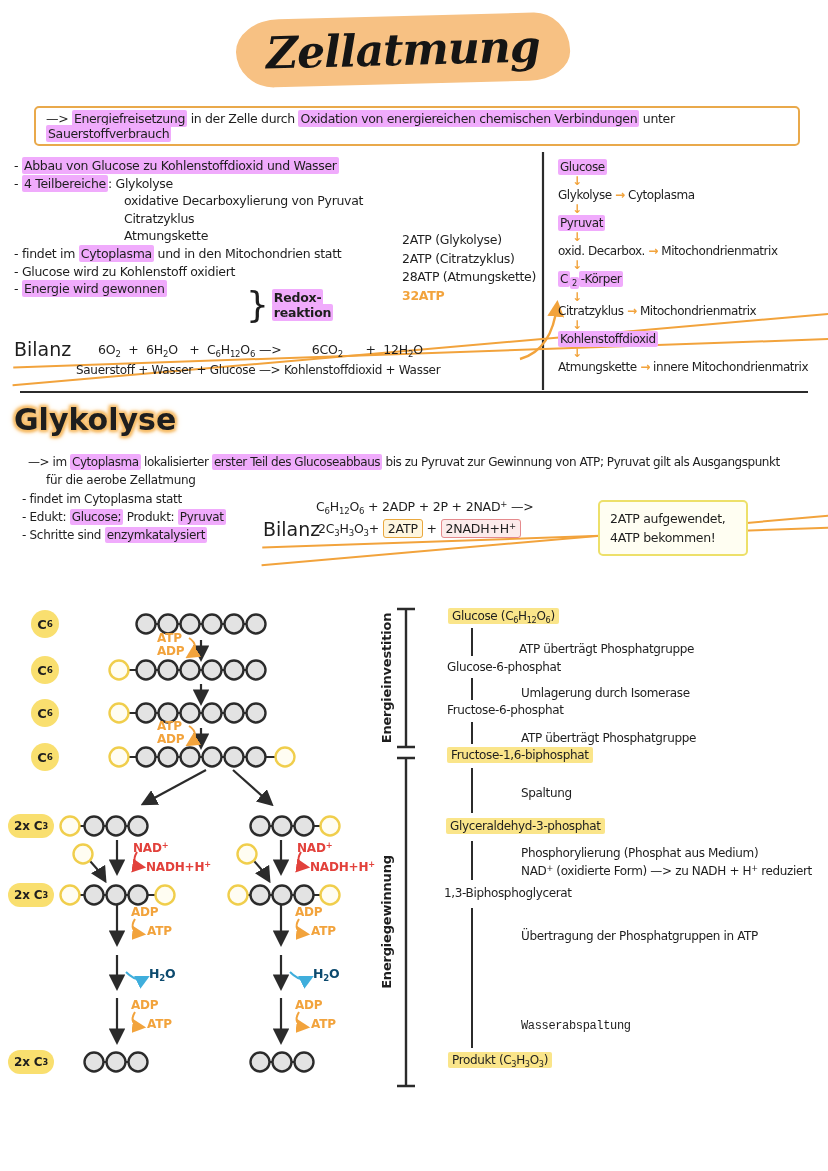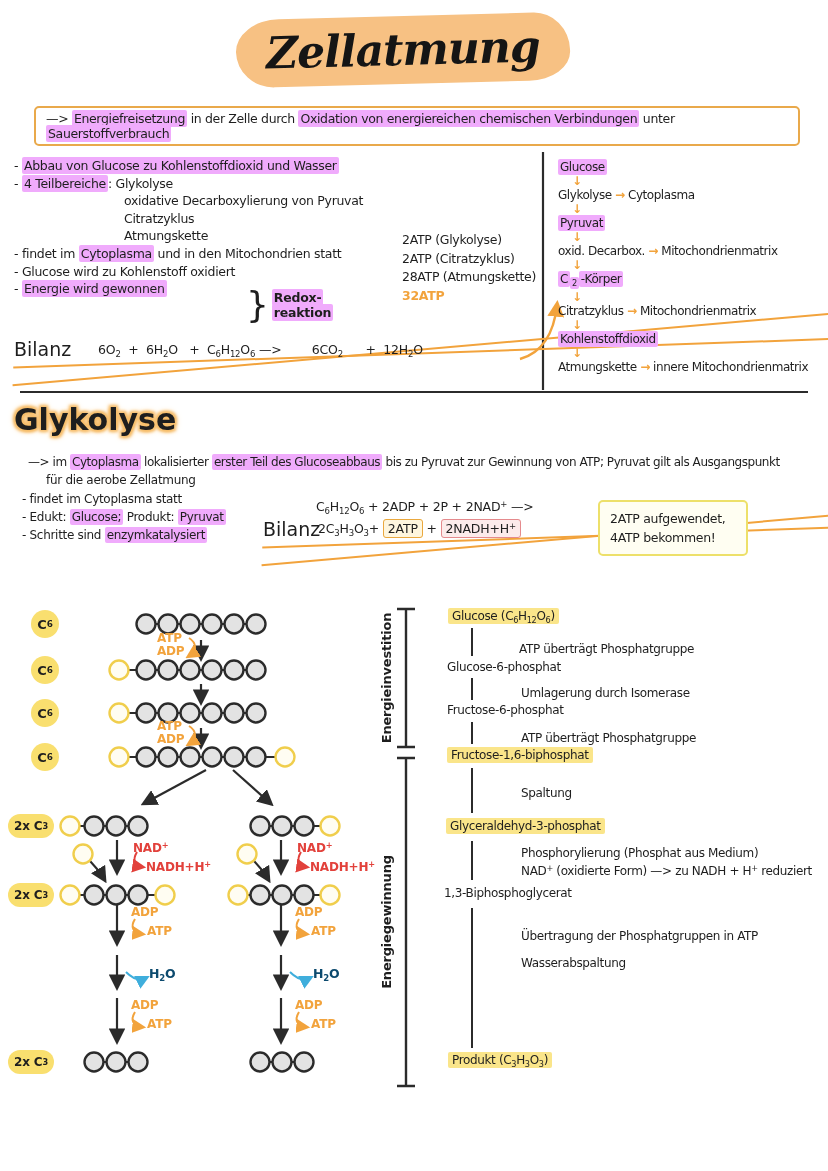--- a/index.html
+++ b/index.html
@@ -267,20 +267,21 @@
 
   <div class="abs" id="atp-summary">
     <div>2ATP (Glykolyse)</div>
     <div>2ATP (Citratzyklus)</div>
     <div>28ATP (Atmungskette)</div>
     <div id="atp-total">32ATP</div>
   </div>
 
   <div class="abs bilanz-label" id="bilanz1-label">Bilanz</div>
   <div class="abs" id="bilanz1-formula"><span>6O</span><span class="sb">2</span><span>  +  6H</span><span class="sb">2</span><span>O   +  C</span><span class="sb">6</span><span>H</span><span class="sb">12</span><span>O</span><span class="sb">6</span><span> —&gt;        6CO</span><span class="sb">2</span><span>      +  12H</span><span class="sb">2</span><span>O</span></div>
+  <div class="abs" id="bilanz1-words">Sauerstoff + Wasser + Glucose —&gt; Kohlenstoffdioxid + Wasser</div>
 
   <div class="abs" id="flow">
       <div class="fl"><span class="hl">Glucose</span></div>
       <div class="fa">↓</div>
       <div class="fl"><span>Glykolyse </span><span class="c-o">→</span><span> Cytoplasma</span></div>
       <div class="fa">↓</div>
       <div class="fl"><span class="hl">Pyruvat</span></div>
       <div class="fa">↓</div>
       <div class="fl"><span>oxid. Decarbox. </span><span class="c-o">→</span><span> Mitochondrienmatrix</span></div>
       <div class="fa">↓</div>
@@ -374,16 +375,16 @@
   <div class="abs sn" style="left:521px;top:686px;">Umlagerung durch Isomerase</div>
   <div class="abs st" style="left:447px;top:703px;">Fructose-6-phosphat</div>
   <div class="abs sn" style="left:521px;top:731px;">ATP überträgt Phosphatgruppe</div>
   <div class="abs st" style="left:447px;top:748px;"><span class="hl-block">Fructose-1,6-biphosphat</span></div>
   <div class="abs sn" style="left:521px;top:786px;">Spaltung</div>
   <div class="abs st" style="left:446px;top:819px;"><span class="hl-block">Glyceraldehyd-3-phosphat</span></div>
   <div class="abs sn" style="left:521px;top:846px;">Phosphorylierung (Phosphat aus Medium)</div>
   <div class="abs sn" style="left:521px;top:863px;"><span>NAD</span><span class="sp">+</span><span> (oxidierte Form) —&gt; zu NADH + H</span><span class="sp">+</span><span> reduziert</span></div>
   <div class="abs st" style="left:444px;top:886px;">1,3-Biphosphoglycerat</div>
   <div class="abs sn" style="left:521px;top:929px;">Übertragung der Phosphatgruppen in ATP</div>
-  <div class="abs sn" style="left:521px;top:956px;">Wasserabspaltung</div>
+  <div class="abs sn" style="left:521px;top:1019px;font-family:Liberation Mono, monospace;">Wasserabspaltung</div>
   <div class="abs st" style="left:448px;top:1053px;"><span class="hl-block"><span>Produkt (C</span><span class="sb">3</span><span>H</span><span class="sb">3</span><span>O</span><span class="sb">3</span><span>)</span></span></div>
 
 </div>
 
 </body></html>

